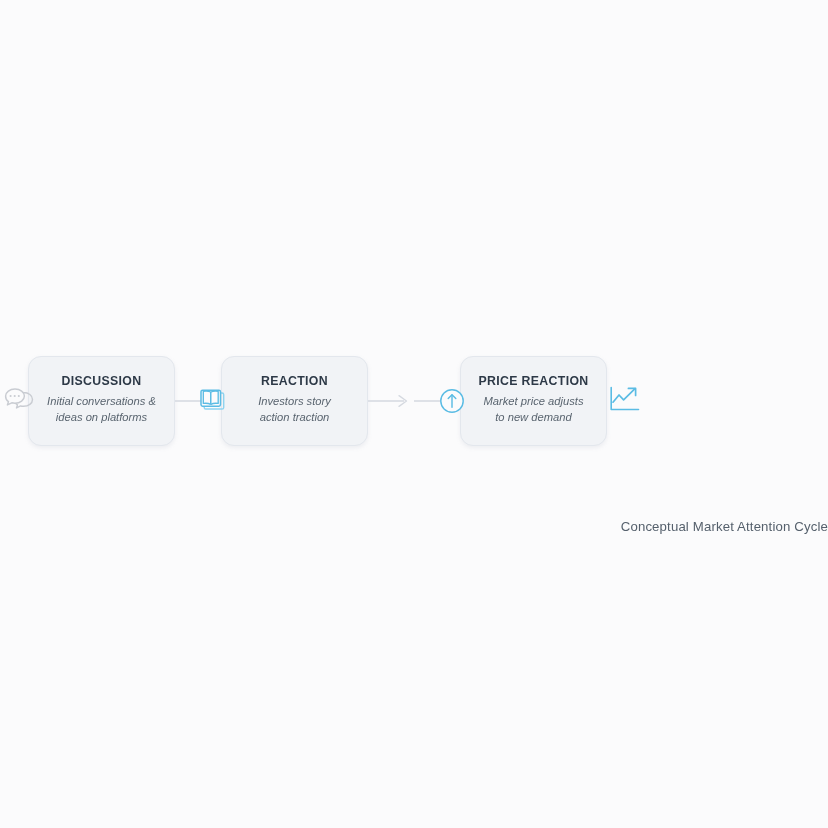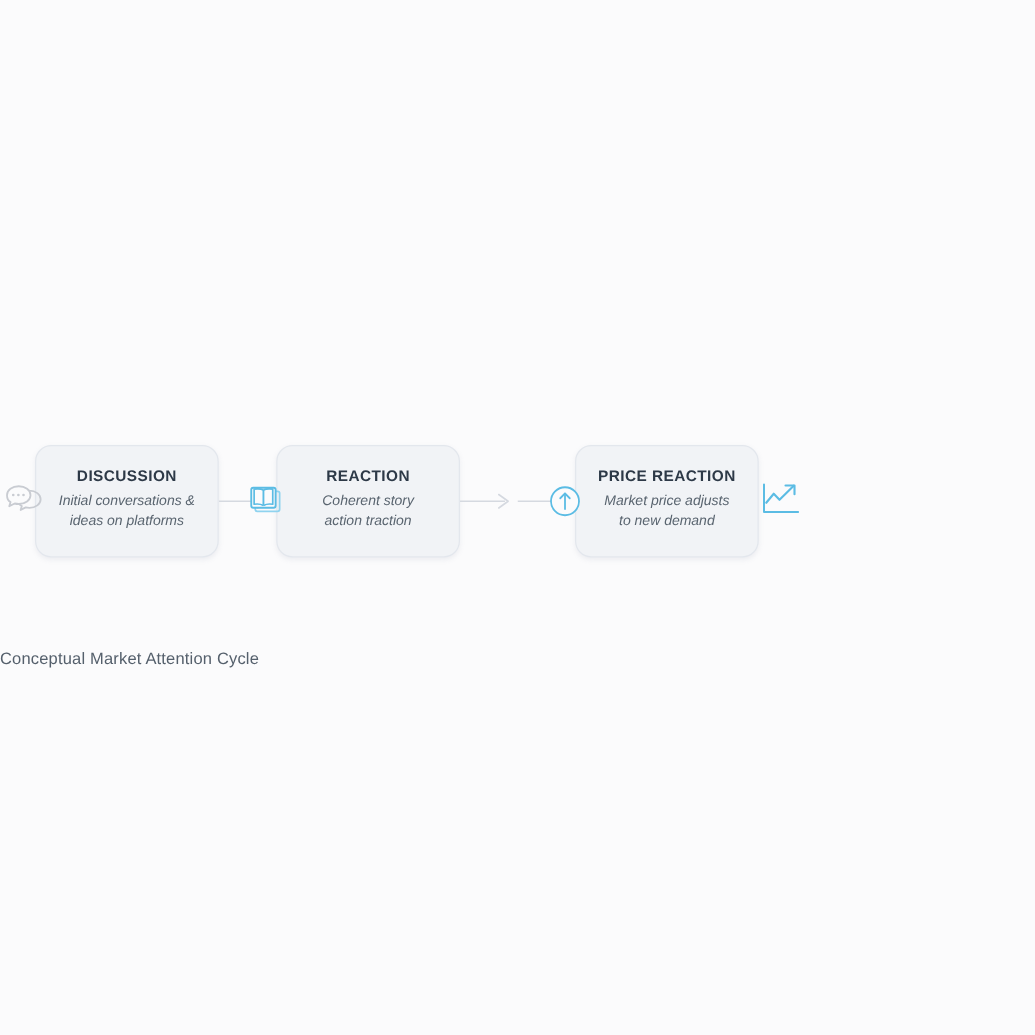--- a/index.html
+++ b/index.html
@@ -114,21 +114,21 @@
     position: relative;
     z-index: 1;
   }
 
   
   #caption {
     position: absolute;
     left: 0;
     top: 519px;
     width: 828px;
-    text-align: left;
+    text-align: right;
     font-size: 13.2px;
     color: #55606c;
     letter-spacing: 0.15px;
   }
 </style>
 </head>
 <body>
 
 <div id="diagram-canvas">
 
@@ -165,21 +165,21 @@
           <svg width="30" height="30" viewBox="0 0 30 30">
             <rect x="6.2" y="7.0" width="19.5" height="16.0" rx="1.6" fill="none" stroke="#8fd3ef" stroke-width="1.4"></rect>
             <rect x="3.0" y="4.2" width="19.5" height="16.0" rx="1.6" fill="#fbfbfc" stroke="#5bbce4" stroke-width="1.5"></rect>
             <line x1="12.75" y1="6.0" x2="12.75" y2="18.4" stroke="#5bbce4" stroke-width="1.5"></line>
             <path d="M12.75 6.0 C10.6 5.0 8.0 4.9 5.3 5.3 L5.3 17.4 C8.0 17.0 10.6 17.2 12.75 18.4" fill="none" stroke="#5bbce4" stroke-width="1.35" stroke-linejoin="round"></path>
             <path d="M12.75 6.0 C14.9 5.0 17.5 4.9 20.2 5.3 L20.2 17.4 C17.5 17.0 14.9 17.2 12.75 18.4" fill="none" stroke="#5bbce4" stroke-width="1.35" stroke-linejoin="round"></path>
           </svg>
         </div>
         <div class="step-title">REACTION</div>
         <div class="step-desc">
-          <div>Coherent story</div>
+          <div>Investors story</div>
           <div>action traction</div>
         </div>
       </div>
       <div class="connector">
         <svg width="46" height="14" viewBox="0 0 46 14">
           <line x1="0" y1="7" x2="36" y2="7" stroke="#d5d9e0" stroke-width="1.3"></line>
           <polyline points="31,1.6 38.5,7 31,12.4" fill="none" stroke="#d5d9e0" stroke-width="1.3" stroke-linecap="round" stroke-linejoin="round"></polyline>
         </svg>
       </div>
     </div>

